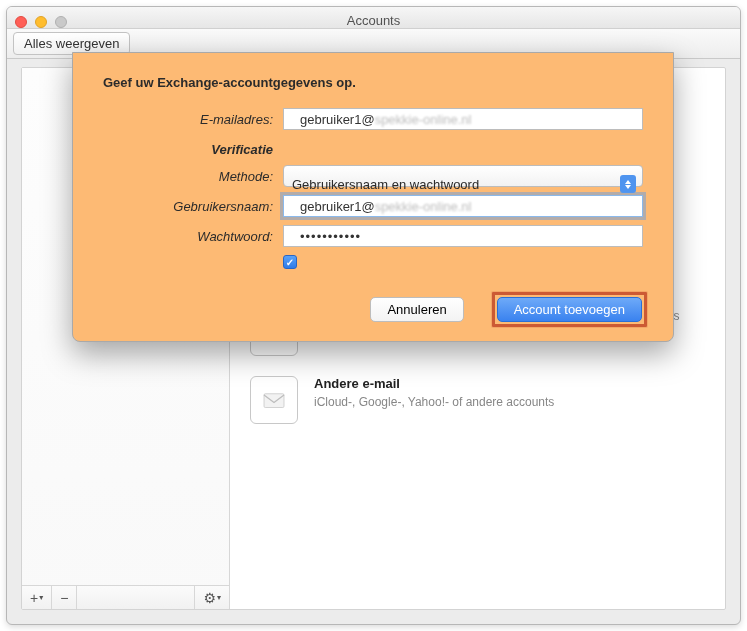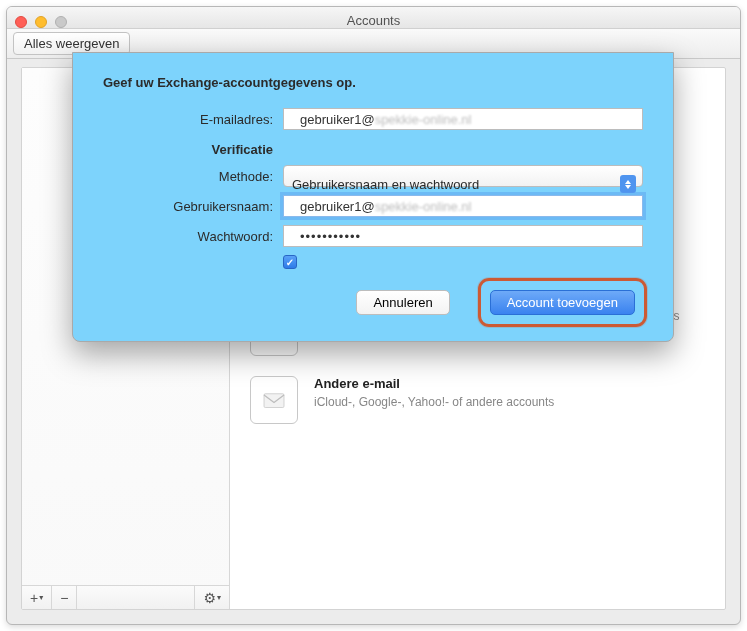--- a/index.html
+++ b/index.html
@@ -95,31 +95,31 @@
   .acct-icon.outlook { background:#fff; }
   .acct-icon svg { width:30px; height:30px; }
   .acct-text { flex:1; }
   .acct-title { font-weight:600; color:#222; margin-bottom:3px; }
   .acct-sub   { color:#878787; font-size:12px; line-height:1.4; }
 
   .sheet {
     position:absolute;
     top:52px; left:72px;
     width:602px; height:290px;
-    background:#7dd3fc;
+    background:#fdba74;
     border:1px solid #a9a9a9;
     border-radius:0 0 8px 8px;
     box-shadow:0 12px 30px rgba(0,0,0,.35);
     padding:22px 30px 16px 30px;
   }
   .sheet-title { font-weight:700; color:#2b2b2b; margin-bottom:18px; font-size:13px;}
   .form-row { display:flex; align-items:center; margin-bottom:8px; }
   .form-label {
     width:180px; text-align:right; padding-right:10px;
-    color:#2b2b2b; font-size:13px;
+    color:#2b2b2b; font-size:13px;font-style:italic;
   }
   .form-label.section { font-weight:700; }
   .form-field { flex:1; }
   .text-input {
     width:100%;
     border:1px solid #bcbcbc;
     background:#fff;
     padding:3px 16px;
     font-size:13px;
     color:#333;
@@ -170,22 +170,22 @@
   .btn-plain {
     background:linear-gradient(#ffffff,#f3f3f3);
     border:1px solid #bdbdbd;
     border-radius:5px;
     padding:4px 16px;
     font-size:13px;
     cursor:pointer;
   }
   .highlight-box {
     border:3px solid #cc5a34;
-    border-radius:11px;
-    padding:9px;
+    border-radius:1px;
+    padding:2px;
     box-shadow:0 0 0 1px rgba(204,90,52,.2);
   }
   .btn-primary {
     background:linear-gradient(#6eaaf8,#3a82ef);
     border:1px solid #2a6fd6;
     border-radius:5px;
     color:#fff;
     padding:4px 16px;
     font-size:13px;
     cursor:pointer;

